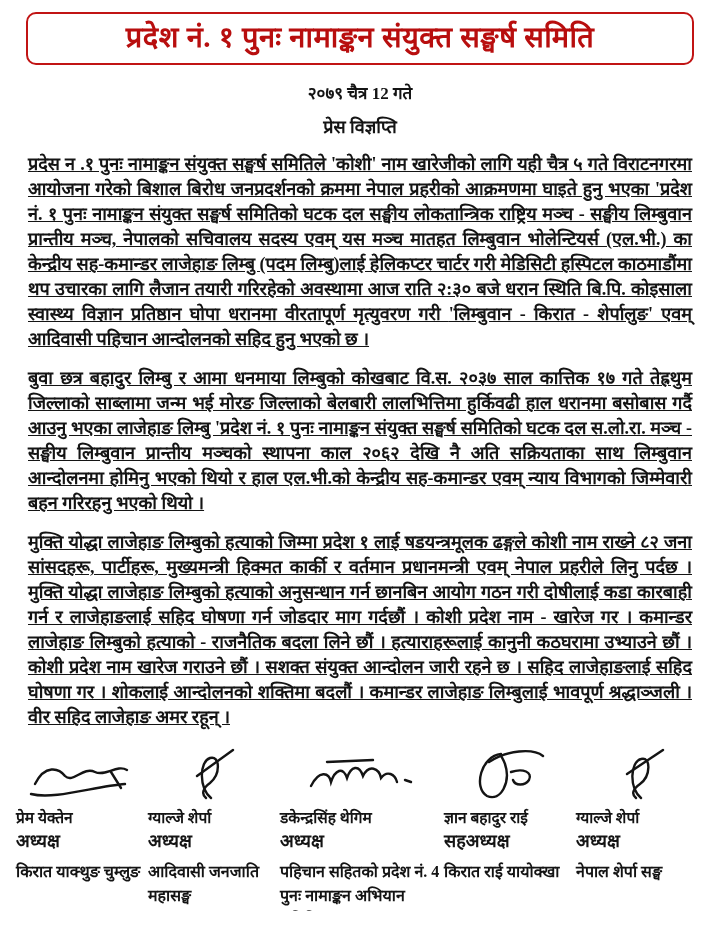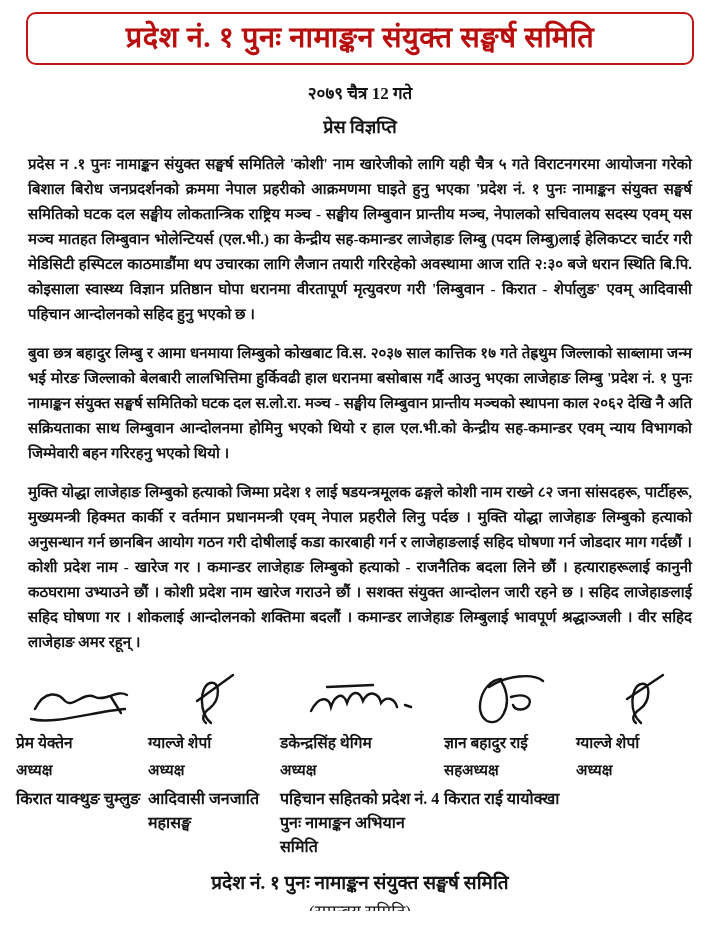--- a/index.html
+++ b/index.html
@@ -36,43 +36,44 @@
   .doc-subtitle {
     text-align:center;
     font-size:18px;
     font-weight:700;
     margin-top:10px;
   }
   .body-text {
     margin:14px 28px 0 28px;
   }
   .body-text p {
-    font-size:15px;
+    font-size:18px;
     font-weight:600;
     line-height:25px;
     text-align:justify;
     text-justify:inter-word;
     margin-bottom:14px;
+    text-decoration:underline;
   }
   .body-text p b { font-weight:800; }
   .sig-row {
     display:flex;
     justify-content:space-between;
     align-items:flex-start;
     margin:6px 14px 0 14px;
   }
   .sig-col {
     flex:1 1 0;
     padding:0 2px;
   }
   .sig-col.wide { flex:1.25 1 0; }
   .sig-scribble { height:58px; display:flex; align-items:flex-end; justify-content:center; }
   .sig-scribble svg { display:block; }
   .sig-name { font-size:15.5px; font-weight:600; margin-top:4px; white-space:nowrap; }
-  .sig-role { font-size:15px; font-weight:800; margin-top:6px; }
+  .sig-role { font-size:18px; font-weight:800; }
   .sig-org  { font-size:16px; font-weight:600; margin-top:8px; line-height:24px; }
   .footer {
     text-align:center;
     margin-top:10px;
   }
   .footer-line1 { font-size:19px; font-weight:800; }
   .footer-line2 { font-size:17px; font-weight:400; margin-top:4px; }
 </style>
 </head>
 <body>
@@ -148,20 +149,21 @@
 
     <div class="sig-col">
       <div class="sig-scribble">
         <svg width="70" height="56" viewBox="0 0 70 56" fill="none" stroke="#141414" stroke-width="2.4" stroke-linecap="round">
           <path d="M36 52 C 24 42, 25 16, 36 13 C 46 10, 46 30, 35 38 C 28 43, 26 48, 31 52"></path>
           <path d="M22 28 L 58 4"></path>
         </svg>
       </div>
       <div class="sig-name">ग्याल्जे शेर्पा</div>
       <div class="sig-role">अध्यक्ष</div>
+      <div class="sig-org">नेपाल शेर्पा सङ्घ</div>
     </div>
 
   </div>
 
   <div class="footer">
     <div class="footer-line1">प्रदेश नं. १ पुनः नामाङ्कन संयुक्त सङ्घर्ष समिति</div>
     <div class="footer-line2">(समन्वय समिति)</div>
   </div>
 
 </div>

